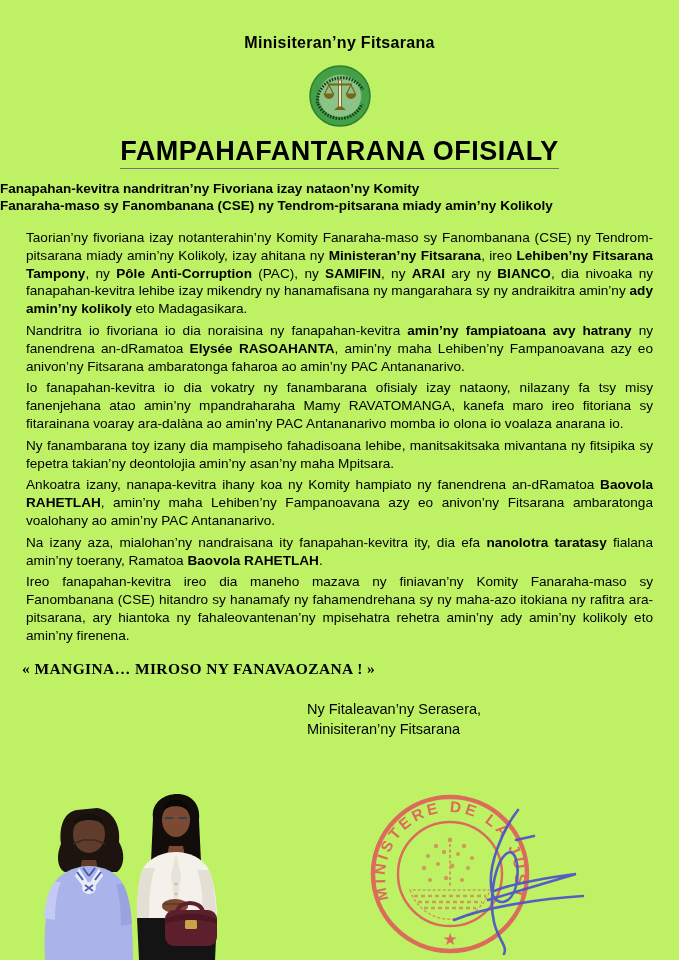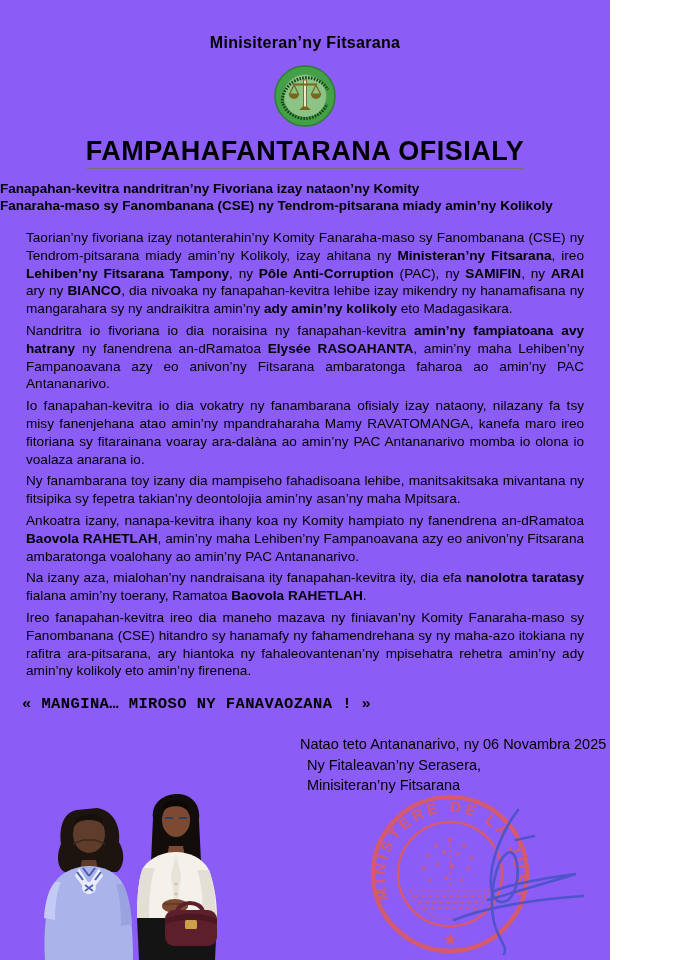--- a/index.html
+++ b/index.html
@@ -1,19 +1,19 @@
 <!DOCTYPE html>
 <html><head>
 <meta charset="utf-8">
 <style>
   html,body { margin:0; padding:0; background:#ffffff; }
   .page {
     position:relative;
-    width:610px; height:960px;
-    background:#8b5cf6;
+    width:679px; height:960px;
+    background:#bef264;
     overflow:hidden;
     font-family:"Liberation Sans", sans-serif;
     color:#000;
   }
   .header-title {
     padding-top:34px;
     text-align:center;
     font-size:16px;
     font-weight:bold;
     letter-spacing:0.3px;
@@ -38,21 +38,21 @@
   .body-text {
     margin:15px 22px 0 22px;
     font-size:13.6px;
     line-height:17.8px;
     text-align:justify;
   }
   .body-par { margin:4px; }
   .body-par .b { font-weight:bold; }
   .quote {
     margin:15px 22px 0 22px;
-    font-family:Liberation Mono, monospace;
+    font-family:Liberation Serif, serif;
     font-weight:bold;
     font-size:15.5px;
     letter-spacing:0.4px;
   }
   .closing {
     margin-top:21px;
     margin-left:300px;
     font-size:14.5px;
     line-height:20.5px;
   }
@@ -108,21 +108,20 @@
       <p class="body-par"><span>Io fanapahan-kevitra io dia vokatry ny fanambarana ofisialy izay nataony, nilazany fa tsy misy fanenjehana atao amin’ny mpandraharaha Mamy RAVATOMANGA, kanefa maro ireo fitoriana sy fitarainana voaray ara-dalàna ao amin’ny PAC Antananarivo momba io olona io voalaza anarana io.</span></p>
       <p class="body-par"><span>Ny fanambarana toy izany dia mampiseho fahadisoana lehibe, manitsakitsaka mivantana ny fitsipika sy fepetra takian’ny deontolojia amin’ny asan’ny maha Mpitsara.</span></p>
       <p class="body-par"><span>Ankoatra izany, nanapa-kevitra ihany koa ny Komity hampiato ny fanendrena an-dRamatoa </span><span class="b">Baovola RAHETLAH</span><span>, amin’ny maha Lehiben’ny Fampanoavana azy eo anivon’ny Fitsarana ambaratonga voalohany ao amin’ny PAC Antananarivo.</span></p>
       <p class="body-par"><span>Na izany aza, mialohan’ny nandraisana ity fanapahan-kevitra ity, dia efa </span><span class="b">nanolotra taratasy</span><span> fialana amin’ny toerany, Ramatoa </span><span class="b">Baovola RAHETLAH</span><span>.</span></p>
       <p class="body-par"><span>Ireo fanapahan-kevitra ireo dia maneho mazava ny finiavan’ny Komity Fanaraha-maso sy Fanombanana (CSE) hitandro sy hanamafy ny fahamendrehana sy ny maha-azo itokiana ny rafitra ara-pitsarana, ary hiantoka ny fahaleovantenan’ny mpisehatra rehetra amin’ny ady amin’ny kolikoly eto amin’ny firenena.</span></p>
     </div>
 
   <div class="quote">« MANGINA… MIROSO NY FANAVAOZANA ! »</div>
 
   <div class="closing">
-    <div>Natao teto Antananarivo, ny 06 Novambra 2025</div>
     <div class="indent">Ny Fitaleavan’ny Serasera,</div>
     <div class="indent">Minisiteran’ny Fitsarana</div>
   </div>
 
   <div class="photo-wrap">
     <svg width="212" height="168" viewBox="0 0 212 168">
 
       <g>
         <path d="M 52 18 C 38 20 34 36 36 52 C 30 66 34 78 40 80 L 92 80 C 100 74 100 60 94 50 C 96 34 88 18 72 16 Z" fill="#1d1410"></path>
         <ellipse cx="64" cy="42" rx="16" ry="19" fill="#5f3c2b"></ellipse>

